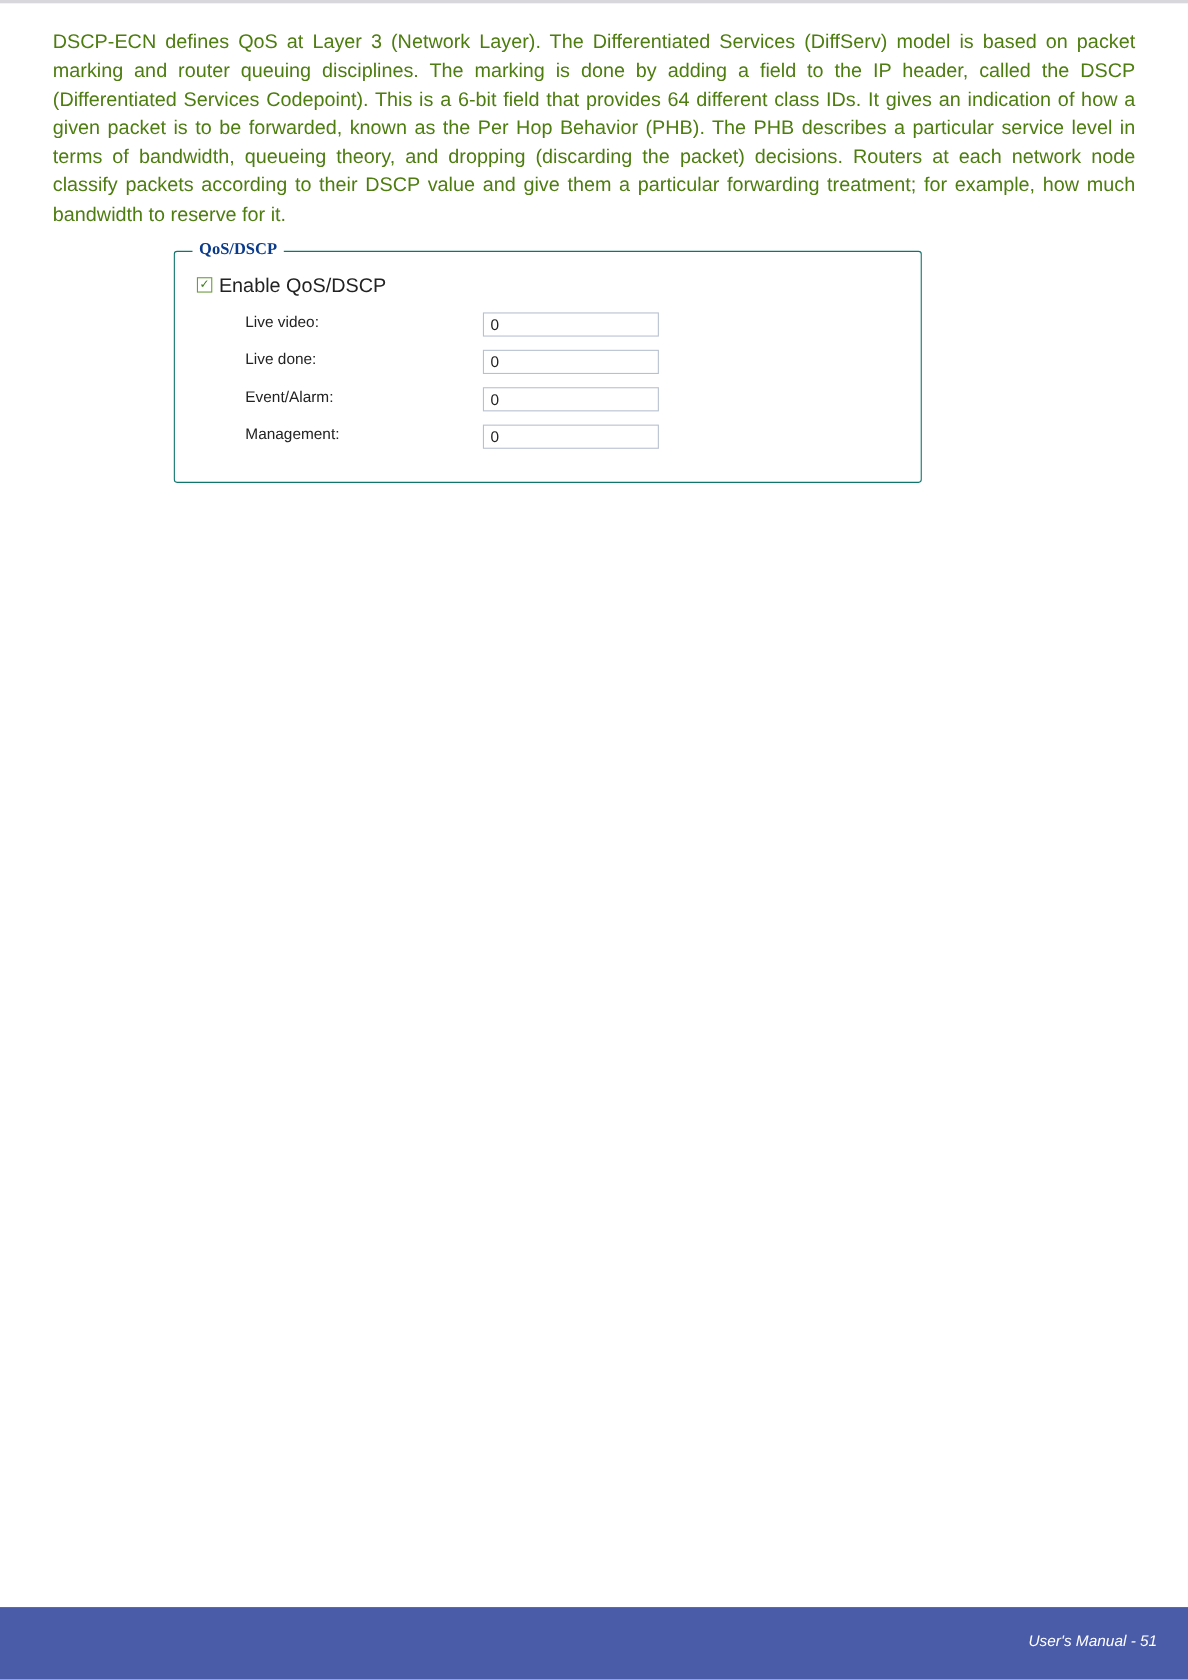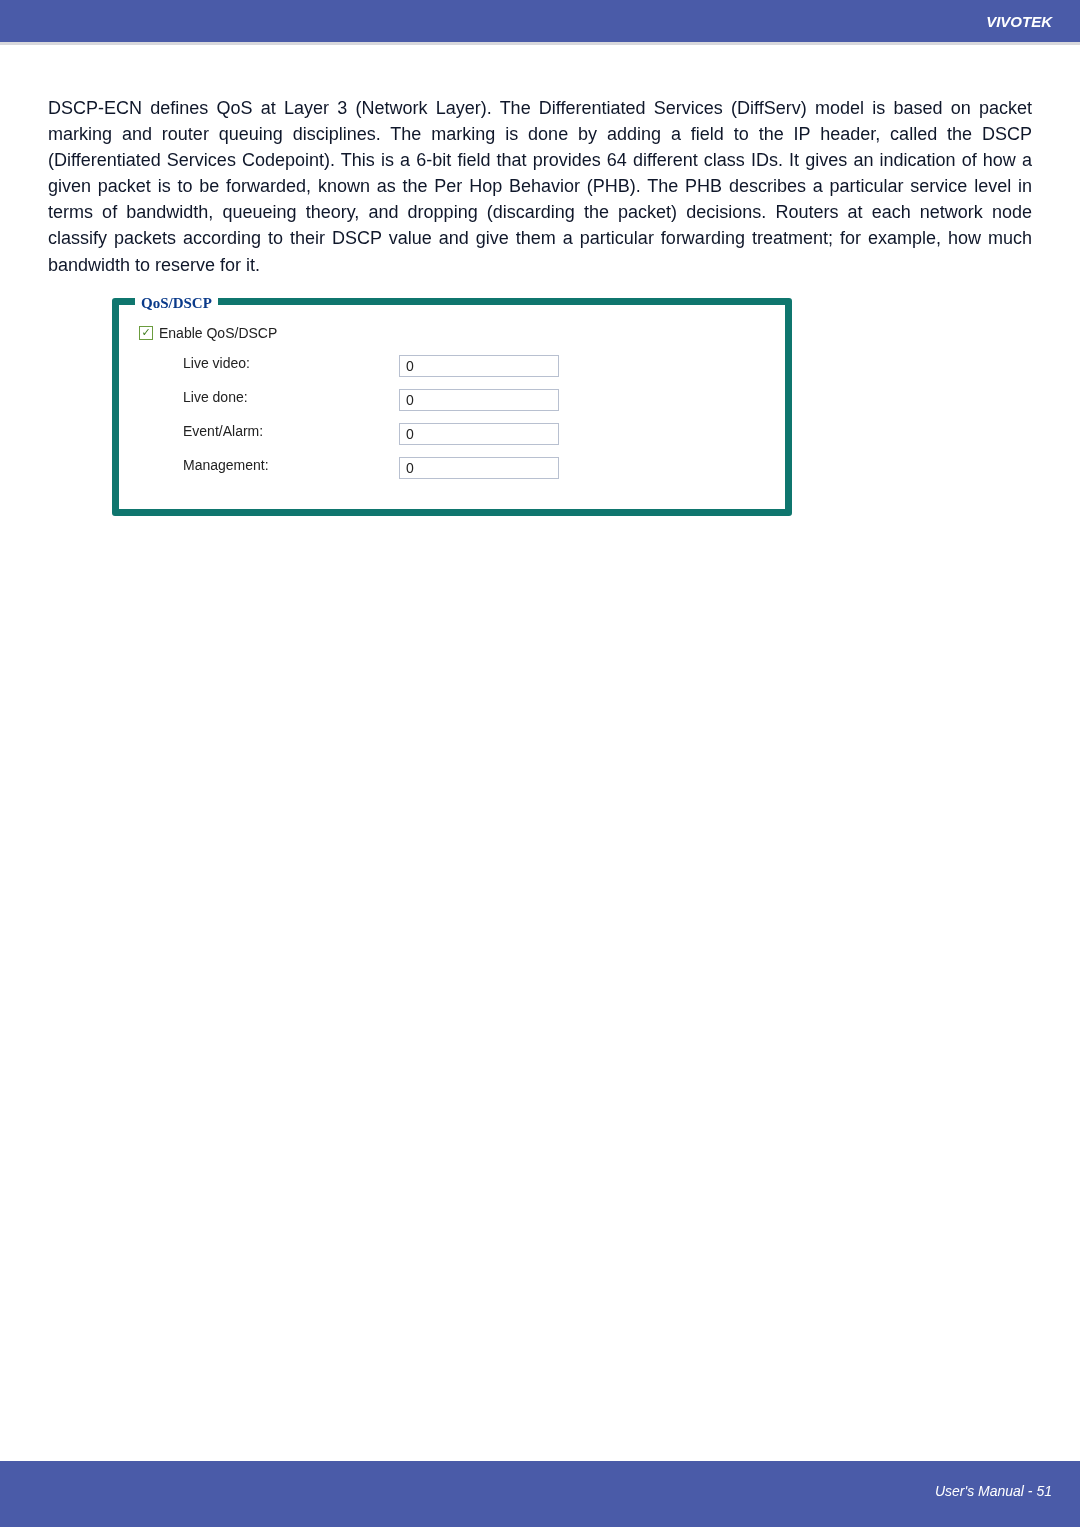--- a/index.html
+++ b/index.html
@@ -40,31 +40,30 @@
   .content {
     padding: 22px 48px 0 48px;
   }
   .section-heading {
     color: #d98a2b;
     font-size: 19px;
     font-weight: normal;
     margin-bottom: 6px;
   }
   .body-text {
-    color: #0f172a;
+    color: #4d7c0f;
     font-size: 18px;
     line-height: 1.45;
     text-align: justify;
     margin-bottom: 20px;
-    margin-top: 28px;
   }
   .qos-panel {
-    margin-left: 64px;
+    margin-left: 110px;
     margin-top: 4px;
-    border: 7px solid #0f766e;
+    border: 1px solid #0f766e;
     border-radius: 3px;
     width: 680px;
     padding: 14px 20px 18px 20px;
     position: relative;
   }
   .qos-legend {
     position: absolute;
     top: -10px;
     left: 16px;
     background: #ffffff;
@@ -86,21 +85,21 @@
     height: 14px;
     border: 1px solid #6b9c3e;
     display: inline-flex;
     align-items: center;
     justify-content: center;
     font-size: 11px;
     color: #3a7a1a;
     line-height: 1;
   }
   .checkbox-label {
-    font-size: 14px;
+    font-size: 18px;
     color: #222;
   }
   .field-row {
     display: flex;
     margin-bottom: 12px;
   }
   .field-label {
     width: 260px;
     padding-left: 44px;
     font-size: 14px;
@@ -131,23 +130,20 @@
     color: #ffffff;
     font-style: italic;
     font-size: 14px;
   }
 </style>
 </head>
 <body>
 
 <div class="page">
 
-  <div class="header-bar">
-    <div class="brand">VIVOTEK</div>
-  </div>
   <div class="header-line"></div>
 
   <div class="content">
     <div class="body-text">DSCP-ECN defines QoS at Layer 3 (Network Layer). The Differentiated Services (DiffServ) model is based on packet marking and router queuing disciplines. The marking is done by adding a field to the IP header, called the DSCP (Differentiated Services Codepoint). This is a 6-bit field that provides 64 different class IDs. It gives an indication of how a given packet is to be forwarded, known as the Per Hop Behavior (PHB). The PHB describes a particular service level in terms of bandwidth, queueing theory, and dropping (discarding the packet) decisions. Routers at each network node classify packets according to their DSCP value and give them a particular forwarding treatment; for example, how much bandwidth to reserve for it.</div>
 
     <div class="qos-panel">
       <div class="qos-legend">QoS/DSCP</div>
 
       <div class="checkbox-row">
         <span class="checkbox">✓</span>

